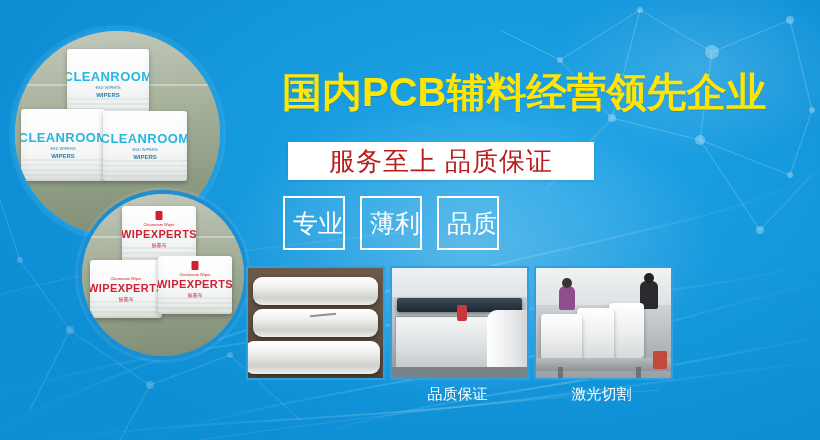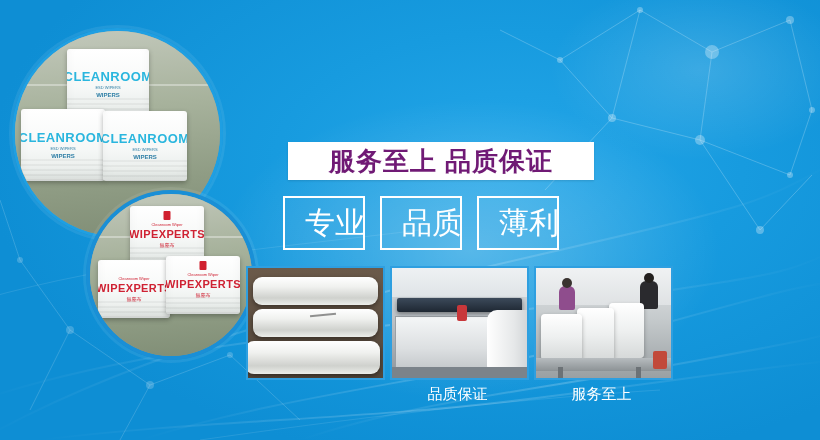--- a/index.html
+++ b/index.html
@@ -22,21 +22,21 @@
   .circle{
     position:absolute;border-radius:50%;overflow:hidden;
     box-shadow:0 0 0 3px rgba(255,255,255,.08);
   }
   #circle-top{
     left:12px;top:28px;width:205px;height:205px;
     border:3px solid #1f9fe2;
     background:linear-gradient(150deg,#b9c0b2 0%,#9aa392 45%,#8d9a84 100%);
   }
   #circle-bottom{
-    left:86px;top:190px;width:162px;height:162px;
+    left:78px;top:190px;width:162px;height:162px;
     border:4px solid #1a8fd6;
     background:linear-gradient(160deg,#b2bda9 0%,#94a189 55%,#87957c 100%);
   }
   .circle .scene{position:absolute;inset:0;}
   
   .circle .floor{
     position:absolute;left:0;right:0;top:0;bottom:0;
     background:linear-gradient(175deg,#c3c9bc 0%,#a7b29c 38%,#8f9c84 72%,#7f8d75 100%);
   }
   .circle .floor:after{
@@ -79,33 +79,32 @@
     letter-spacing:0px;line-height:1;white-space:nowrap;
     text-shadow:0 1px 0 rgba(0,0,0,.12);
   }
   
   #subtitle-bar{
     position:absolute;left:288px;top:142px;width:306px;height:38px;
     background:#ffffff;display:flex;align-items:center;justify-content:center;
     box-shadow:0 1px 2px rgba(0,0,0,.12);
   }
   #subtitle-text{
-    color:#701a75;font-size:26px;font-weight:bold;letter-spacing:1px;
+    color:#b91c1c;font-size:26px;font-weight:normal;letter-spacing:1px;
     white-space:nowrap;line-height:1;
   }
   
   #tags{
     position:absolute;left:283px;top:196px;display:flex;gap:15px;
   }
   .tag{
     width:58px;height:50px;border:2px solid #ffffff;
-    display:flex;align-items:center;justify-content:flex-start;
-    color:#ffffff;font-size:30px;line-height:1;white-space:nowrap;
+    display:flex;align-items:center;justify-content:flex-end;
+    color:#ffffff;font-size:25px;line-height:1;white-space:nowrap;
     background:rgba(255,255,255,.04);
-    padding-left:20px;
   }
   
   #photo-strip{
     position:absolute;left:246px;top:266px;display:flex;gap:9px;
   }
   .photo-cell{width:135px;}
   .photo-frame{
     width:135px;height:110px;border:2px solid #2e9fe0;
     overflow:hidden;position:relative;background:#556;
   }
@@ -354,34 +353,35 @@
       <div class="pack wipexperts" style="left:76px;top:62px;width:74px;height:58px;">
         <div class="redtab"></div>
         <div class="sub" style="font-size:4px;">Cleanroom Wiper</div>
         <div class="brand" style="font-size:11px;margin-top:2px;">WIPEXPERTS</div>
         <div class="sub" style="font-size:5px;margin-top:3px;">無塵布</div>
         <div class="fold"></div>
       </div>
     </div>
   </div>
 
+  <div id="headline">国内PCB辅料经营领先企业</div>
 
   <div id="subtitle-bar">
     <span id="subtitle-text">服务至上 品质保证</span>
   </div>
 
   <div id="tags">
     <div class="tag">
       <span>专业</span>
     </div>
     <div class="tag">
+      <span>薄利</span>
+    </div>
+    <div class="tag">
       <span>品质</span>
-    </div>
-    <div class="tag">
-      <span>薄利</span>
     </div>
   </div>
 
   <div id="photo-strip">
 
 
     <div class="photo-cell">
       <div class="photo-frame">
         <div class="ph ph-rolls">
           <div class="roll r1"></div>
@@ -414,17 +414,17 @@
           <div class="worker2"></div>
           <div class="stack s3"></div>
           <div class="stack s2"></div>
           <div class="stack s1"></div>
           <div class="table"></div>
           <div class="leg l"></div>
           <div class="leg r"></div>
           <div class="bin"></div>
         </div>
       </div>
-      <div class="photo-caption">服务至上</div>
+      <div class="photo-caption">激光切割</div>
     </div>
 
   </div>
 </div>
 
 </body></html>

